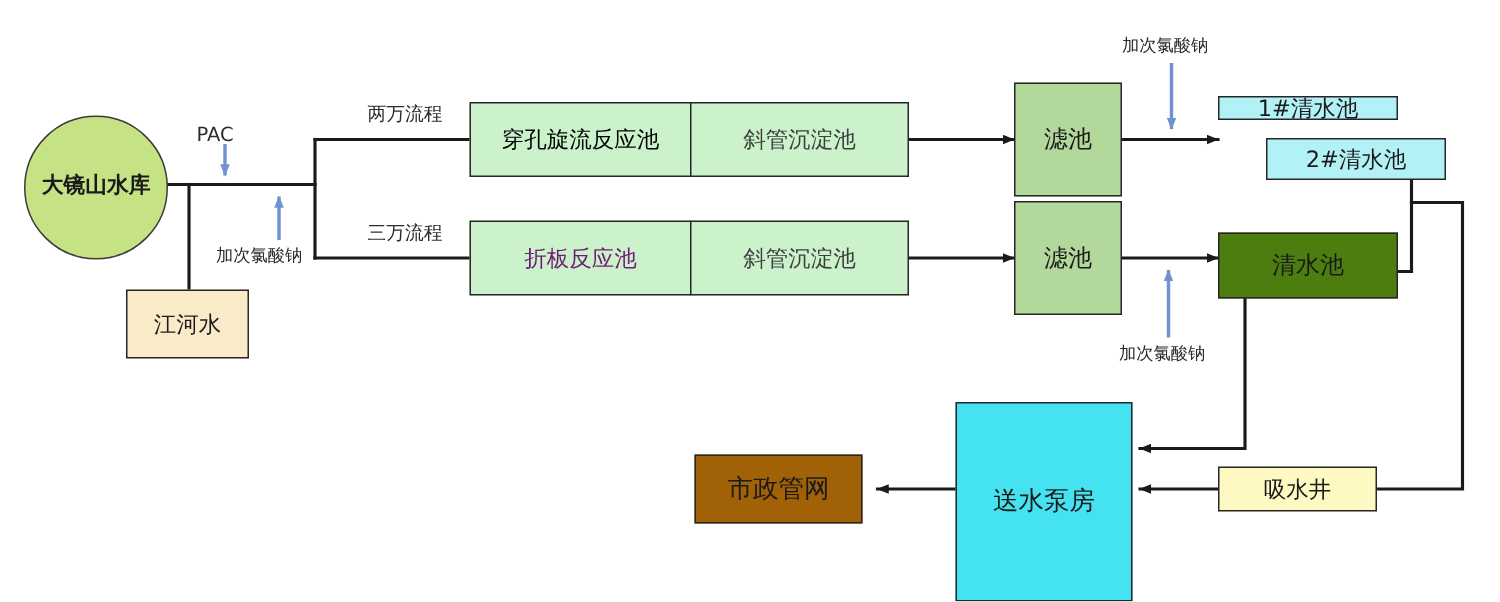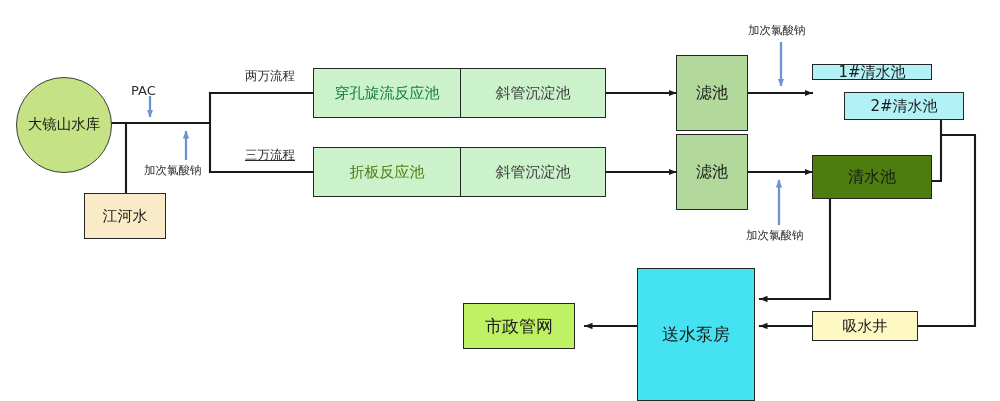--- a/index.html
+++ b/index.html
@@ -30,21 +30,21 @@
     justify-content: center;
     text-align: center;
     border: 1.6px solid #262626;
     color: #1a1a1a;
     line-height: 1.1;
     z-index: 3;
   }
   .node-circle {
     border-radius: 50%;
     border: 1.6px solid #3b3b3b;
-    font-weight: normal;
+    font-weight: bold;
   }
   .lbl {
     position: absolute;
     color: #2b2b2b;
     white-space: nowrap;
     z-index: 4;
   }
   .lbl-small { font-size: 11.5px; }
   .lbl-pac { font-size: 13px; }
 </style>
@@ -101,28 +101,28 @@
   </svg>
 
   <div class="node node-circle" style="left:16px; top:77px; width:96px; height:96px; background:#c5e384; font-size:14.5px;">
     <span>大镜山水库</span>
   </div>
 
   <div class="node" style="left:84px; top:193px; width:82px; height:46px; background:#faebc8; font-size:15px;">
     <span>江河水</span>
   </div>
 
-  <div class="node" style="left:313px; top:68px; width:148px; height:50px; background:#ccf2cc; font-size:15px; color:#15803d;">
+  <div class="node" style="left:313px; top:68px; width:148px; height:50px; background:#ccf2cc; font-size:15px; color:#000000;">
     <span>穿孔旋流反应池</span>
   </div>
   <div class="node" style="left:460px; top:68px; width:146px; height:50px; background:#ccf2cc; font-size:15px; color:#3d3d3d;">
     <span>斜管沉淀池</span>
   </div>
 
-  <div class="node" style="left:313px; top:147px; width:148px; height:50px; background:#ccf2cc; font-size:15px; color:#4d7c0f;">
+  <div class="node" style="left:313px; top:147px; width:148px; height:50px; background:#ccf2cc; font-size:15px; color:#701a75;">
     <span>折板反应池</span>
   </div>
   <div class="node" style="left:460px; top:147px; width:146px; height:50px; background:#ccf2cc; font-size:15px; color:#3d3d3d;">
     <span>斜管沉淀池</span>
   </div>
 
   <div class="node" style="left:676px; top:55px; width:72px; height:76px; background:#b2d89b; font-size:16px;">
     <span>滤池</span>
   </div>
   <div class="node" style="left:676px; top:134px; width:72px; height:76px; background:#b2d89b; font-size:16px;">
@@ -141,24 +141,24 @@
   </div>
 
   <div class="node" style="left:812px; top:311px; width:106px; height:30px; background:#fef9c3; font-size:15px;">
     <span>吸水井</span>
   </div>
 
   <div class="node" style="left:637px; top:268px; width:118px; height:133px; background:#45e3f2; font-size:17px;">
     <span>送水泵房</span>
   </div>
 
-  <div class="node" style="left:463px; top:303px; width:112px; height:46px; background:#bef264; font-size:17px;">
+  <div class="node" style="left:463px; top:303px; width:112px; height:46px; background:#a16207; font-size:17px;">
     <span>市政管网</span>
   </div>
 
   <span class="lbl lbl-pac" style="left:131px; top:83px;">PAC</span>
   <span class="lbl lbl-small" style="left:144px; top:163px;">加次氯酸钠</span>
   <span class="lbl lbl-small" style="left:748px; top:23px;">加次氯酸钠</span>
   <span class="lbl lbl-small" style="left:746px; top:228px;">加次氯酸钠</span>
   <span class="lbl lbl-small" style="left:245px; top:68px; font-size:12.5px;">两万流程</span>
-  <span class="lbl lbl-small" style="left:245px; top:147px; font-size:12.5px;text-decoration:underline;">三万流程</span>
+  <span class="lbl lbl-small" style="left:245px; top:147px; font-size:12.5px;">三万流程</span>
 
 </div>
 
 </body></html>

